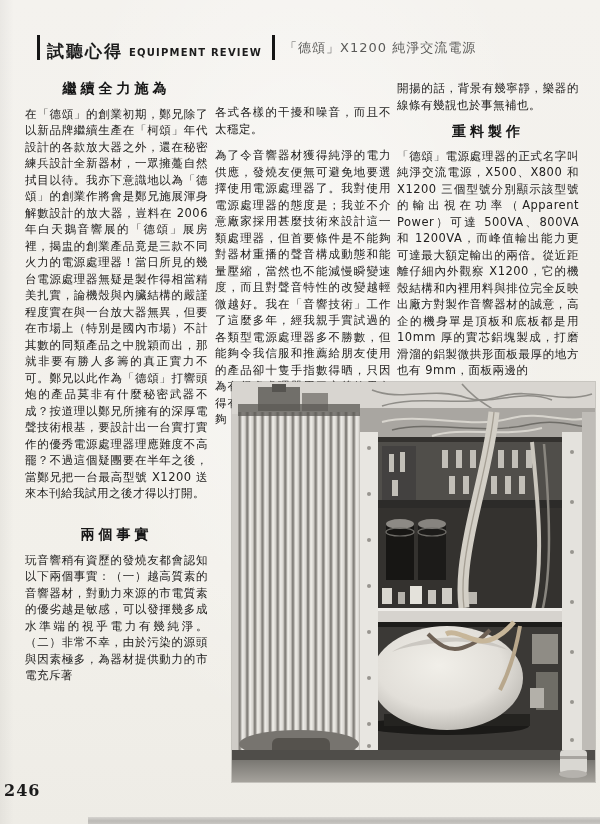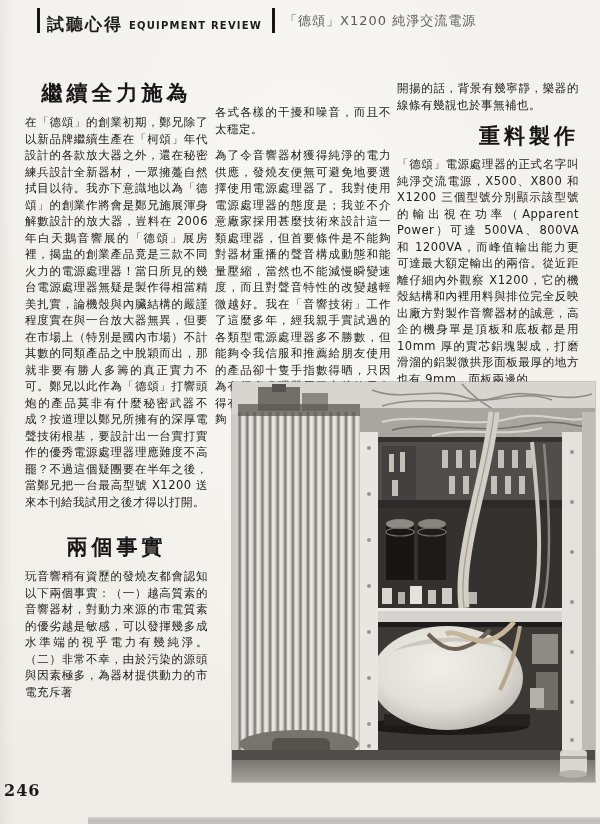--- a/index.html
+++ b/index.html
@@ -9,21 +9,21 @@
     background:#f3f1ec;
   }
   .paper{
     position:absolute;inset:0;
     background:
       linear-gradient(90deg, rgba(0,0,0,0.045) 0, rgba(0,0,0,0) 14px),
       radial-gradient(ellipse at 50% 35%, rgba(255,255,255,0.5) 0%, rgba(0,0,0,0) 60%),
       linear-gradient(180deg,#f4f2ee 0%,#f2f0ea 70%,#eeece6 100%);
   }
   .header{
-    position:absolute;left:37px;top:5px;height:28px;
+    position:absolute;left:37px;top:32px;height:28px;
     display:flex;align-items:flex-end;white-space:nowrap;
   }
   .vbar{width:3px;height:25px;background:#151515;}
   .h-zh{
     font-family:"DejaVu Serif","Liberation Serif",serif;
     font-size:17px;font-weight:600;color:#1c1c1c;letter-spacing:2px;
     margin:0 6px 0 7px;line-height:1;
   }
   .h-en{
     font-size:10px;font-weight:bold;color:#1c1c1c;letter-spacing:1.2px;
@@ -35,27 +35,27 @@
   .col{position:absolute;top:80px;color:#222120;}
   .col-1{left:25px;width:183px;}
   .col-2{left:215px;width:176px;}
   .col-3{left:397px;width:182px;}
   .col p{
     font-size:11.5px;line-height:16.5px;letter-spacing:0.5px;
     text-align:justify;margin:0 0 10px 0;
   }
   .heading{
     font-family:"DejaVu Serif","Liberation Serif",serif;
-    font-size:21px;font-weight:bold;color:#161616;
+    font-size:14px;font-weight:bold;color:#161616;
     text-align:center;letter-spacing:4px;
     margin:0 0 9px 0;line-height:1.2;
   }
   .heading.mid{margin-top:24px;}
   .col-2{top:80px;margin-top:24px;}
-  .col-3 .heading{margin-top:6px;margin-bottom:8px;text-align:right;}
+  .col-3 .heading{margin-top:6px;margin-bottom:8px;}
   .photo-wrap{
     position:absolute;left:232px;top:382px;width:363px;height:400px;
     box-shadow:0 0 0 1px rgba(120,118,112,0.35);
     background:#cfccc7;
   }
   .page-num{
     position:absolute;left:4px;top:781px;
     font-family:"DejaVu Serif","Liberation Serif",serif;
     font-size:16px;font-weight:bold;color:#1b1b1b;letter-spacing:1px;
   }

